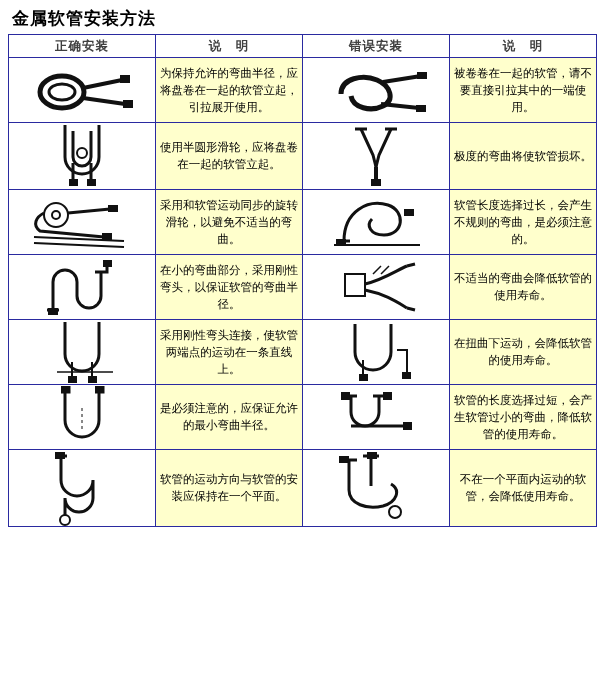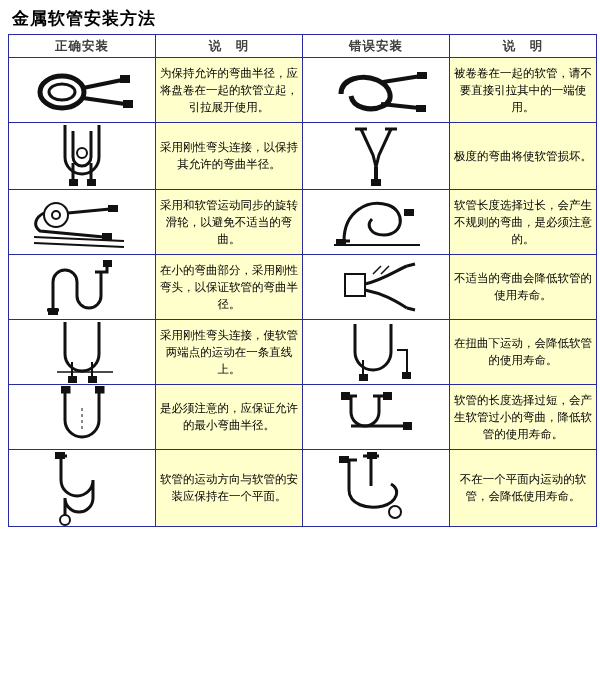--- a/index.html
+++ b/index.html
@@ -113,21 +113,21 @@
           <svg width="130" height="66" viewBox="0 0 130 66">
             <path d="M48 8 L48 34 A17 17 0 0 0 82 34 L82 8" class="ln" stroke-width="3"></path>
             <path d="M56 8 L56 34 A9 9 0 0 0 74 34 L74 8" class="ln" stroke-width="3"></path>
             <circle cx="65" cy="30" r="5" class="ln" stroke-width="2"></circle>
             <path d="M48 8 L48 2 M82 8 L82 2" class="ln" stroke-width="3"></path>
             <path d="M56 40 L56 58 M74 40 L74 58" class="ln" stroke-width="3"></path>
             <rect x="52" y="56" width="9" height="7" fill="#111"></rect>
             <rect x="70" y="56" width="9" height="7" fill="#111"></rect>
           </svg>
         </td>
-        <td class="cell-txt">采用刚性弯头连接，以保持其允许的弯曲半径。</td>
+        <td class="cell-txt">使用半圆形滑轮，应将盘卷在一起的软管立起。</td>
         <td class="cell-img">
           <svg width="130" height="66" viewBox="0 0 130 66">
             <path d="M50 6 L62 32 L65 44" class="ln" stroke-width="3"></path>
             <path d="M80 6 L68 32 L65 44" class="ln" stroke-width="3"></path>
             <path d="M65 44 L65 58" class="ln" stroke-width="4"></path>
             <path d="M44 6 L56 6 M74 6 L86 6" class="ln" stroke-width="3"></path>
             <rect x="60" y="56" width="10" height="7" fill="#111"></rect>
           </svg>
         </td>
         <td class="cell-txt">极度的弯曲将使软管损坏。</td>

